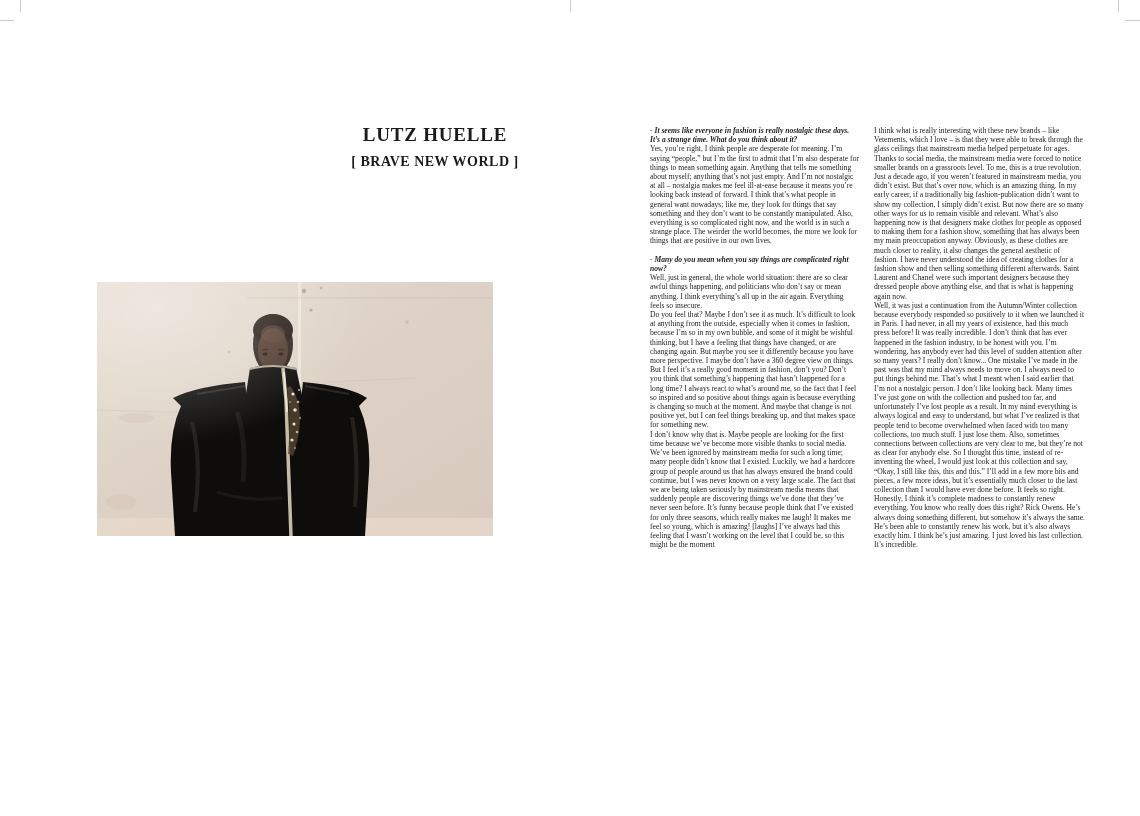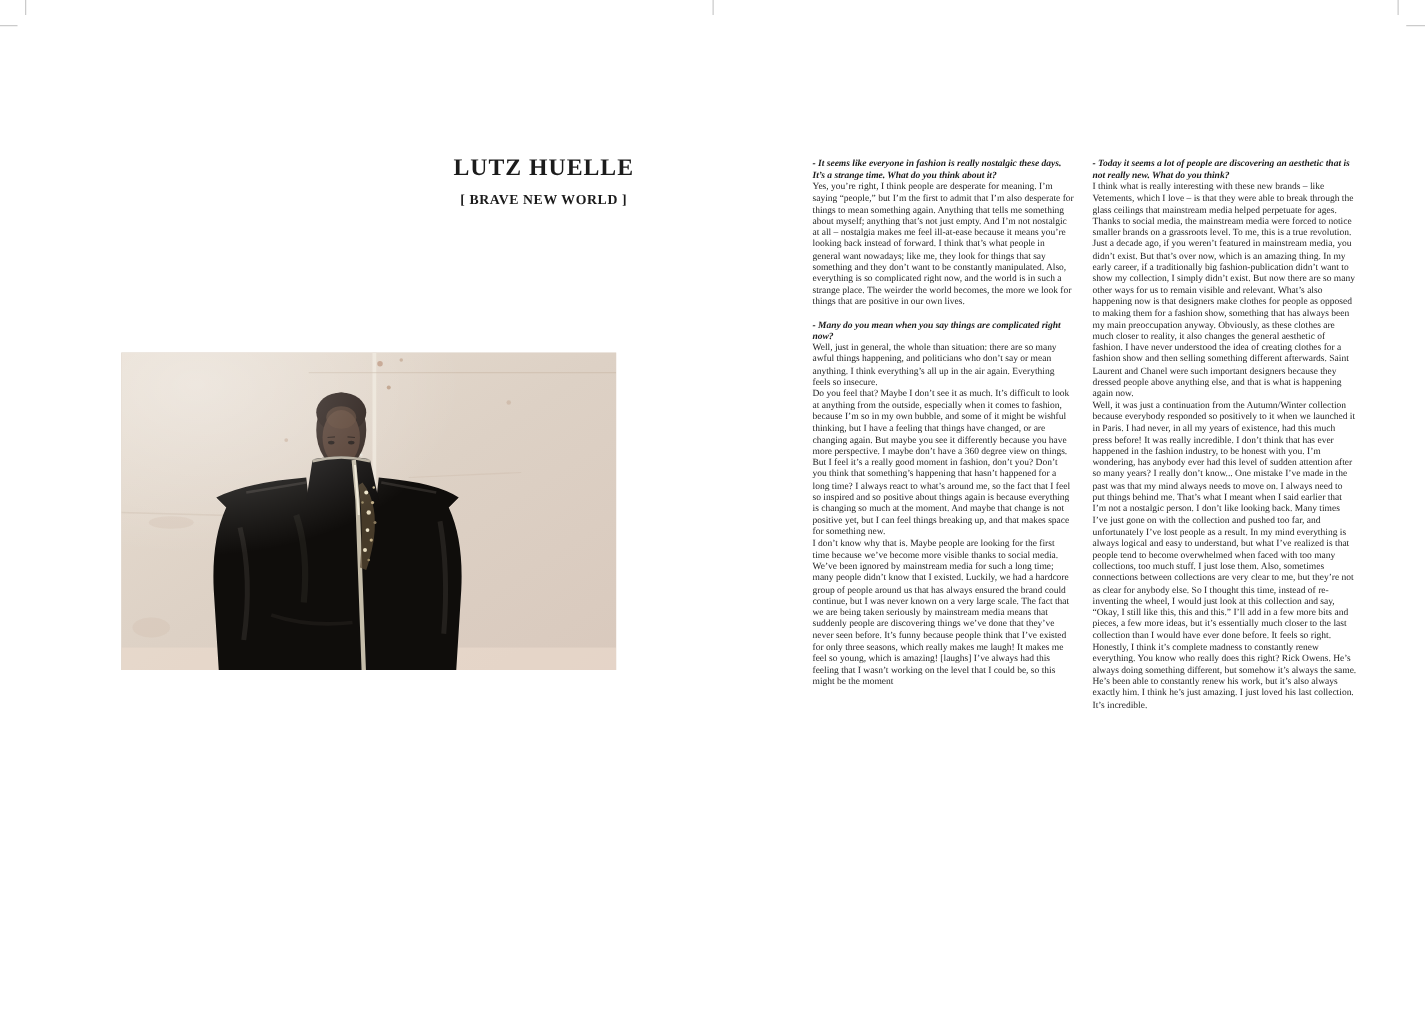--- a/index.html
+++ b/index.html
@@ -12,21 +12,21 @@
   .mark { position:absolute; background:#b9b9b9; opacity:.75; }
   .mark.v { width:1px; }
   .mark.h { height:1px; }
 
   
   .title-block { position:absolute; left:330px; top:124px; width:210px; text-align:center; color:#1b1b1b; }
   .title-block h1 {
     margin:0; font-size:19px; font-weight:bold; letter-spacing:.8px;
     font-family:"Liberation Serif", serif;
   }
-  .subtitle { margin-top:8px; font-size:11px; font-weight:bold; letter-spacing:.5px; }
+  .subtitle { margin-top:8px; font-size:14px; font-weight:bold; letter-spacing:.5px; }
 
   .photo {
     position:absolute; left:97px; top:282px; width:396px; height:254px;
     margin:0; overflow:hidden; background:#ddd2c6;
   }
   .photo svg { display:block; width:396px; height:254px; }
 
   
   .folio { position:absolute; top:741px; width:46px; text-align:center; color:#3a3a3a; }
   .folio-left  { left:272px; }
@@ -140,26 +140,25 @@
       <div class="folio-dash">—</div>
       <div class="folio-num">. 160</div>
     </footer>
   </section>
 
   <section>
     <div class="column column-1">
         <p class="question">- It seems like everyone in fashion is really nostalgic these days. It’s a strange time. What do you think about it?</p>
         <p class="answer">Yes, you’re right, I think people are desperate for meaning. I’m saying “people,” but I’m the first to admit that I’m also desperate for things to mean something again. Anything that tells me something about myself; anything that’s not just empty. And I’m not nostalgic at all – nostalgia makes me feel ill-at-ease because it means you’re looking back instead of forward. I think that’s what people in general want nowadays; like me, they look for things that say something and they don’t want to be constantly manipulated. Also, everything is so complicated right now, and the world is in such a strange place. The weirder the world becomes, the more we look for things that are positive in our own lives.</p>
         <p class="question">- Many do you mean when you say things are complicated right now?</p>
-        <p class="answer">Well, just in general, the whole than situation: there are so many awful things happening, and politicians who don’t say or mean anything. I think everything’s all up in the air again. Everything feels so insecure.</p>
+        <p class="answer">Well, just in general, the whole world situation: there are so clear awful things happening, and politicians who don’t say or mean anything. I think everything’s all up in the air again. Everything feels so insecure.</p>
         <p class="answer">Do you feel that? Maybe I don’t see it as much. It’s difficult to look at anything from the outside, especially when it comes to fashion, because I’m so in my own bubble, and some of it might be wishful thinking, but I have a feeling that things have changed, or are changing again. But maybe you see it differently because you have more perspective. I maybe don’t have a 360 degree view on things. But I feel it’s a really good moment in fashion, don’t you? Don’t you think that something’s happening that hasn’t happened for a long time? I always react to what’s around me, so the fact that I feel so inspired and so positive about things again is because everything is changing so much at the moment. And maybe that change is not positive yet, but I can feel things breaking up, and that makes space for something new.</p>
         <p class="answer">I don’t know why that is. Maybe people are looking for the first time because we’ve become more visible thanks to social media. We’ve been ignored by mainstream media for such a long time; many people didn’t know that I existed. Luckily, we had a hardcore group of people around us that has always ensured the brand could continue, but I was never known on a very large scale. The fact that we are being taken seriously by mainstream media means that suddenly people are discovering things we’ve done that they’ve never seen before. It’s funny because people think that I’ve existed for only three seasons, which really makes me laugh! It makes me feel so young, which is amazing! [laughs] I’ve always had this feeling that I wasn’t working on the level that I could be, so this might be the moment</p>
       </div>
     <div class="column column-2">
-        <p class="question">- Today it seems a lot of people are discovering an aesthetic that is not really new. What do you think?</p>
         <p class="answer">I think what is really interesting with these new brands – like Vetements, which I love – is that they were able to break through the glass ceilings that mainstream media helped perpetuate for ages. Thanks to social media, the mainstream media were forced to notice smaller brands on a grassroots level. To me, this is a true revolution. Just a decade ago, if you weren’t featured in mainstream media, you didn’t exist. But that’s over now, which is an amazing thing. In my early career, if a traditionally big fashion-publication didn’t want to show my collection, I simply didn’t exist. But now there are so many other ways for us to remain visible and relevant. What’s also happening now is that designers make clothes for people as opposed to making them for a fashion show, something that has always been my main preoccupation anyway. Obviously, as these clothes are much closer to reality, it also changes the general aesthetic of fashion. I have never understood the idea of creating clothes for a fashion show and then selling something different afterwards. Saint Laurent and Chanel were such important designers because they dressed people above anything else, and that is what is happening again now.</p>
         <p class="answer">Well, it was just a continuation from the Autumn/Winter collection because everybody responded so positively to it when we launched it in Paris. I had never, in all my years of existence, had this much press before! It was really incredible. I don’t think that has ever happened in the fashion industry, to be honest with you. I’m wondering, has anybody ever had this level of sudden attention after so many years? I really don’t know... One mistake I’ve made in the past was that my mind always needs to move on. I always need to put things behind me. That’s what I meant when I said earlier that I’m not a nostalgic person. I don’t like looking back. Many times I’ve just gone on with the collection and pushed too far, and unfortunately I’ve lost people as a result. In my mind everything is always logical and easy to understand, but what I’ve realized is that people tend to become overwhelmed when faced with too many collections, too much stuff. I just lose them. Also, sometimes connections between collections are very clear to me, but they’re not as clear for anybody else. So I thought this time, instead of re-inventing the wheel, I would just look at this collection and say, “Okay, I still like this, this and this.” I’ll add in a few more bits and pieces, a few more ideas, but it’s essentially much closer to the last collection than I would have ever done before. It feels so right. Honestly, I think it’s complete madness to constantly renew everything. You know who really does this right? Rick Owens. He’s always doing something different, but somehow it’s always the same. He’s been able to constantly renew his work, but it’s also always exactly him. I think he’s just amazing. I just loved his last collection. It’s incredible.</p>
       </div>
 
     <footer class="folio folio-right">
       <div class="folio-dash">—</div>
       <div class="folio-num">. 161</div>
     </footer>
   </section>
 </div>

